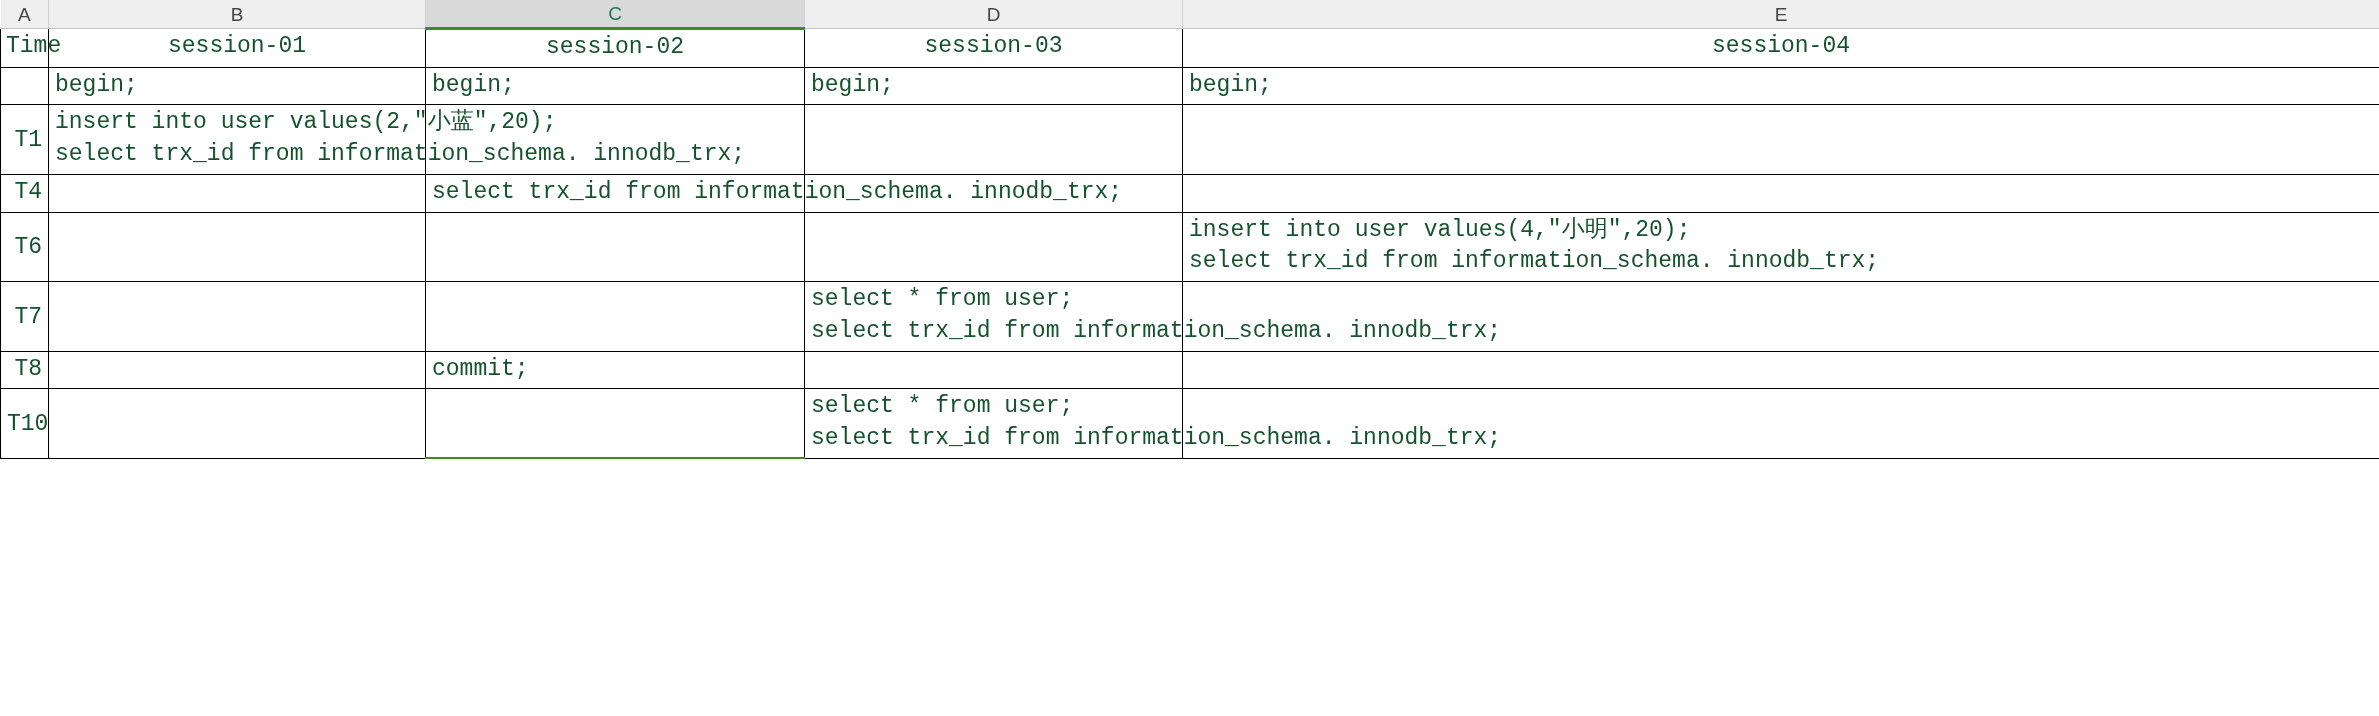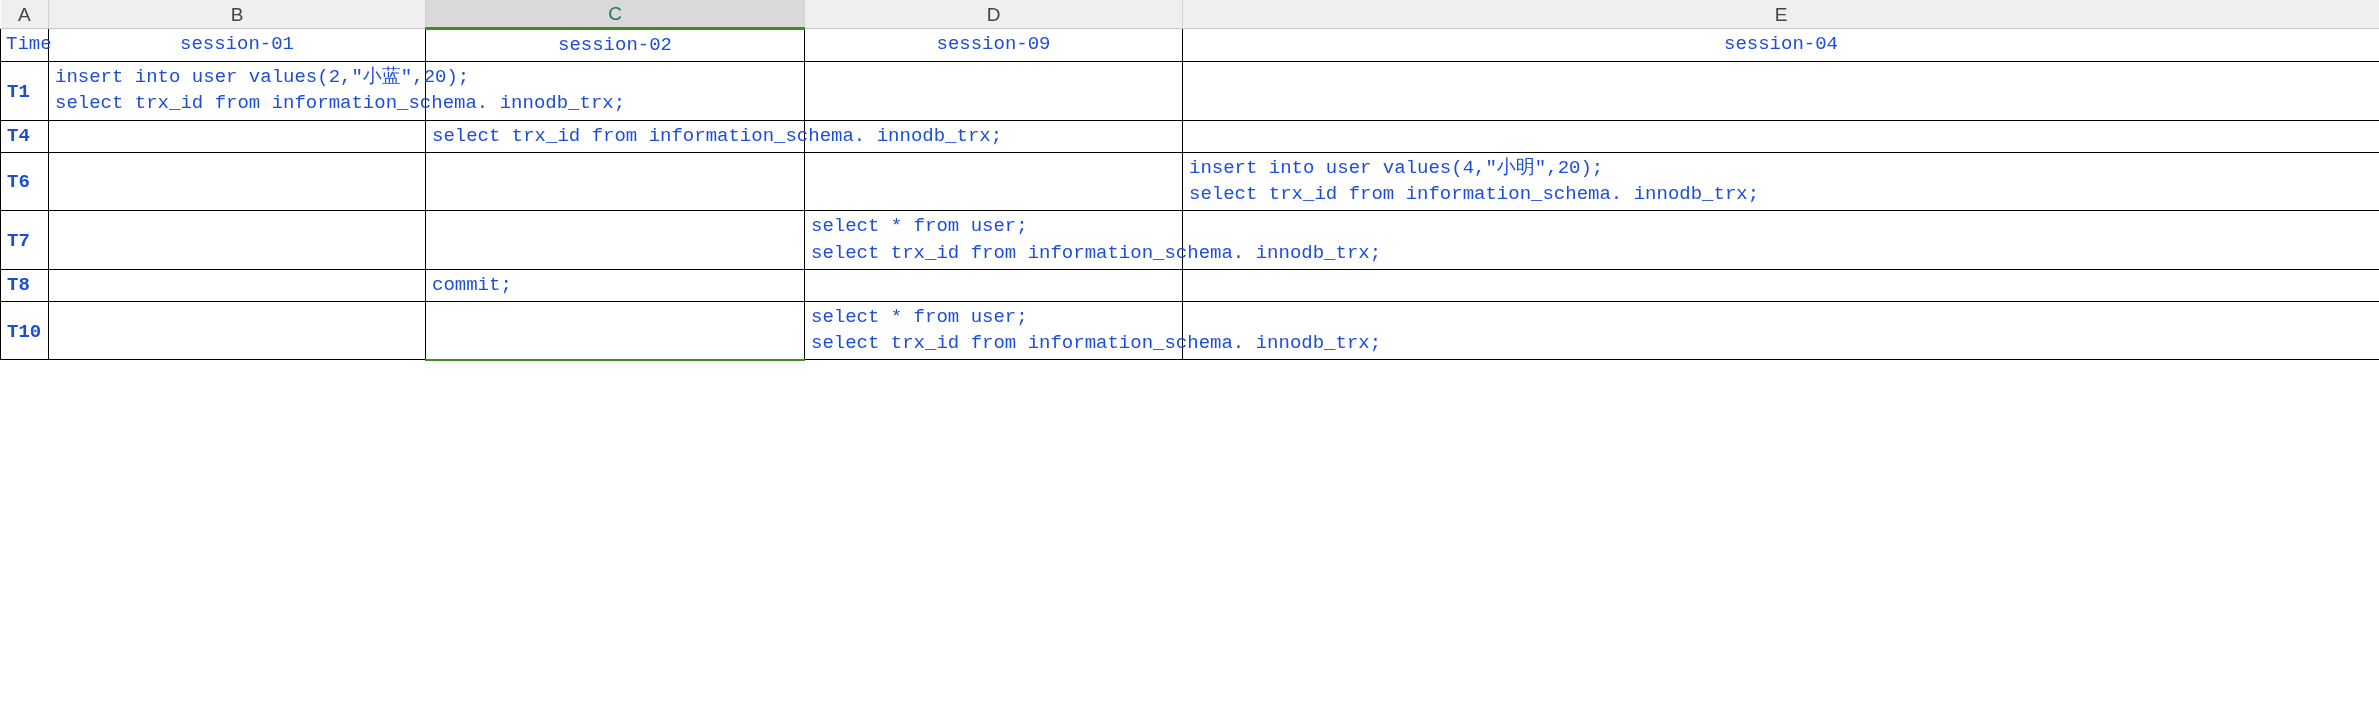--- a/index.html
+++ b/index.html
@@ -47,36 +47,35 @@
     background: #d9d9d9;
     color: #1b7a5a;
     border-bottom: 3px solid #3f8b24;
   }
 
   
   table.grid td {
     border: 1px solid #000000;
     padding: 2px 6px 3px 6px;
     vertical-align: top;
-    font-size: 19px;
+    font-size: 23px;
     line-height: 1.38;
     font-family: "Liberation Mono", "DejaVu Sans Mono", monospace;
-    color: #1d4ed8;
+    color: #14532d;
     white-space: pre;
     overflow: visible;
   }
 
   td.rowlabel {
     font-family: "Liberation Serif", serif;
     font-size: 20px;
-    text-align: left;
+    text-align: right;
     vertical-align: bottom;
     padding-left: 5px;
     padding-bottom: 2px;
-    font-weight: bold;
   }
   td.rowlabel.midv { vertical-align: middle; padding-bottom: 0; }
 
   td.hdrcell {
     text-align: center;
     vertical-align: middle;
     font-family: "Liberation Serif", serif;
     font-size: 21px;
     padding-bottom: 4px;
   }
@@ -123,24 +122,31 @@
         <th>E</th>
       </tr>
     </thead>
 
     <tbody>
 
       <tr style="height:27px">
         <td class="hdrcell timelbl">Time</td>
         <td class="hdrcell">session-01</td>
         <td class="hdrcell sel-body sel-top">session-02</td>
-        <td class="hdrcell">session-09</td>
+        <td class="hdrcell">session-03</td>
         <td class="hdrcell">session-04</td>
       </tr>
 
+      <tr style="height:27px">
+        <td class="rowlabel"></td>
+        <td>begin;</td>
+        <td class="sel-body">begin;</td>
+        <td>begin;</td>
+        <td>begin;</td>
+      </tr>
 
       <tr style="height:49px">
         <td class="rowlabel midv">T1</td>
         <td>insert into user values(2,"小蓝",20);
 select trx_id from information_schema. innodb_trx;</td>
         <td class="sel-body"></td>
         <td></td>
         <td></td>
       </tr>
 

